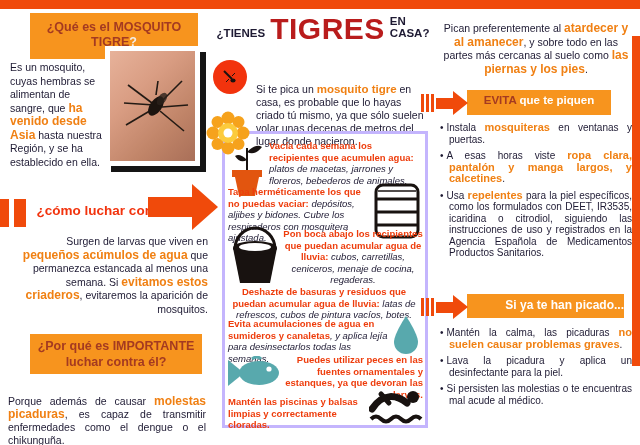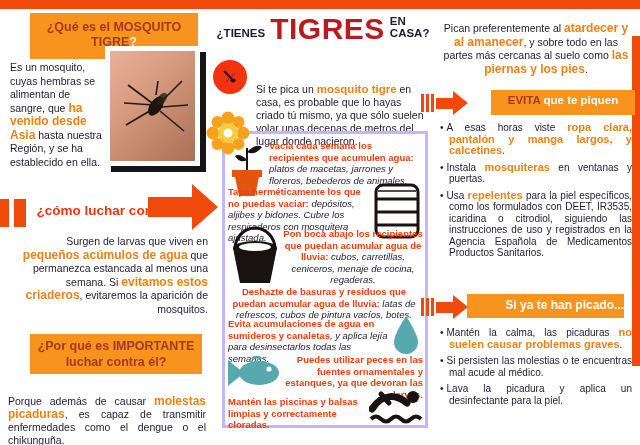--- a/index.html
+++ b/index.html
@@ -57,21 +57,21 @@
   .flower { left:206px; top:110px; width:44px; height:46px; z-index:2; }
   
   .r-intro { left:443px; top:22px; width:186px; text-align:center;
              font-size:10.5px; line-height:13.5px; }
   .stripe-arrow { position:absolute; display:flex; align-items:center; z-index:2; }
   .stripe-arrow .s { width:3px; height:18px; background:#F04A0B; margin-right:2px; }
   .stripe-arrow .bd { width:17px; height:11px; background:#F04A0B; }
   .stripe-arrow .hd { width:0; height:0; border-top:12px solid transparent;
                       border-bottom:12px solid transparent; border-left:15px solid #F04A0B; }
   .evita-box { left:467px; top:90px; width:144px; height:25px; padding-top:4px;
-               text-align:center; font-size:11.5px;margin-left:24px; }
+               text-align:center; font-size:11.5px; }
   .picado-box { left:467px; top:294px; width:157px; height:24px; padding-top:4px;
                 text-align:right; font-size:12px; }
   .bullets { position:absolute; width:192px; font-size:10px; line-height:11.5px; }
   .bullet { padding-left:9px; text-indent:-9px; margin-bottom:5px; text-align:justify; }
   .bullet::before { content:"•"; margin-right:3px; }
   .bullet .o { font-size:11px; }
   svg { display:block; }
 </style>
 </head>
 <body>
@@ -217,31 +217,31 @@
 <div class="stripe-arrow" style="left:421px; top:91px;">
   <div class="s"></div>
     <div class="s"></div>
     <div class="s"></div>
     <div class="bd"></div>
     <div class="hd"></div>
 </div>
 <div class="abs evita-box orange-box"><span class="maroon">EVITA</span><span class="white-t"> que te piquen</span></div>
 
 <div class="bullets" style="left:440px; top:122px;">
+  <div class="bullet"><span>Instala </span><span class="o">mosquiteras</span><span> en ventanas y puertas.</span></div>
   <div class="bullet"><span>A esas horas viste </span><span class="o">ropa clara, pantalón y manga largos, y calcetines</span><span>.</span></div>
-  <div class="bullet"><span>Instala </span><span class="o">mosquiteras</span><span> en ventanas y puertas.</span></div>
   <div class="bullet"><span>Usa </span><span class="o">repelentes</span><span> para la piel específicos, como los formulados con DEET, IR3535, icaridina o citrodiol, siguiendo las instrucciones de uso y registrados en la Agencia Española de Medicamentos Productos Sanitarios.</span></div>
 </div>
 
 <div class="stripe-arrow" style="left:421px; top:295px;">
   <div class="s"></div>
     <div class="s"></div>
     <div class="s"></div>
     <div class="bd"></div>
     <div class="hd"></div>
 </div>
 <div class="abs picado-box orange-box white-t">Si ya te han picado...</div>
 
 <div class="bullets" style="left:440px; top:327px;">
   <div class="bullet"><span>Mantén la calma, las picaduras </span><span class="o">no suelen causar problemas graves</span><span>.</span></div>
+  <div class="bullet"><span>Lava la picadura y aplica un desinfectante para la piel.</span><span class="o"></span><span></span></div>
   <div class="bullet"><span>Si persisten las molestias o te encuentras mal acude al médico.</span><span class="o"></span><span></span></div>
-  <div class="bullet"><span>Lava la picadura y aplica un desinfectante para la piel.</span><span class="o"></span><span></span></div>
 </div>
 
 </body></html>

